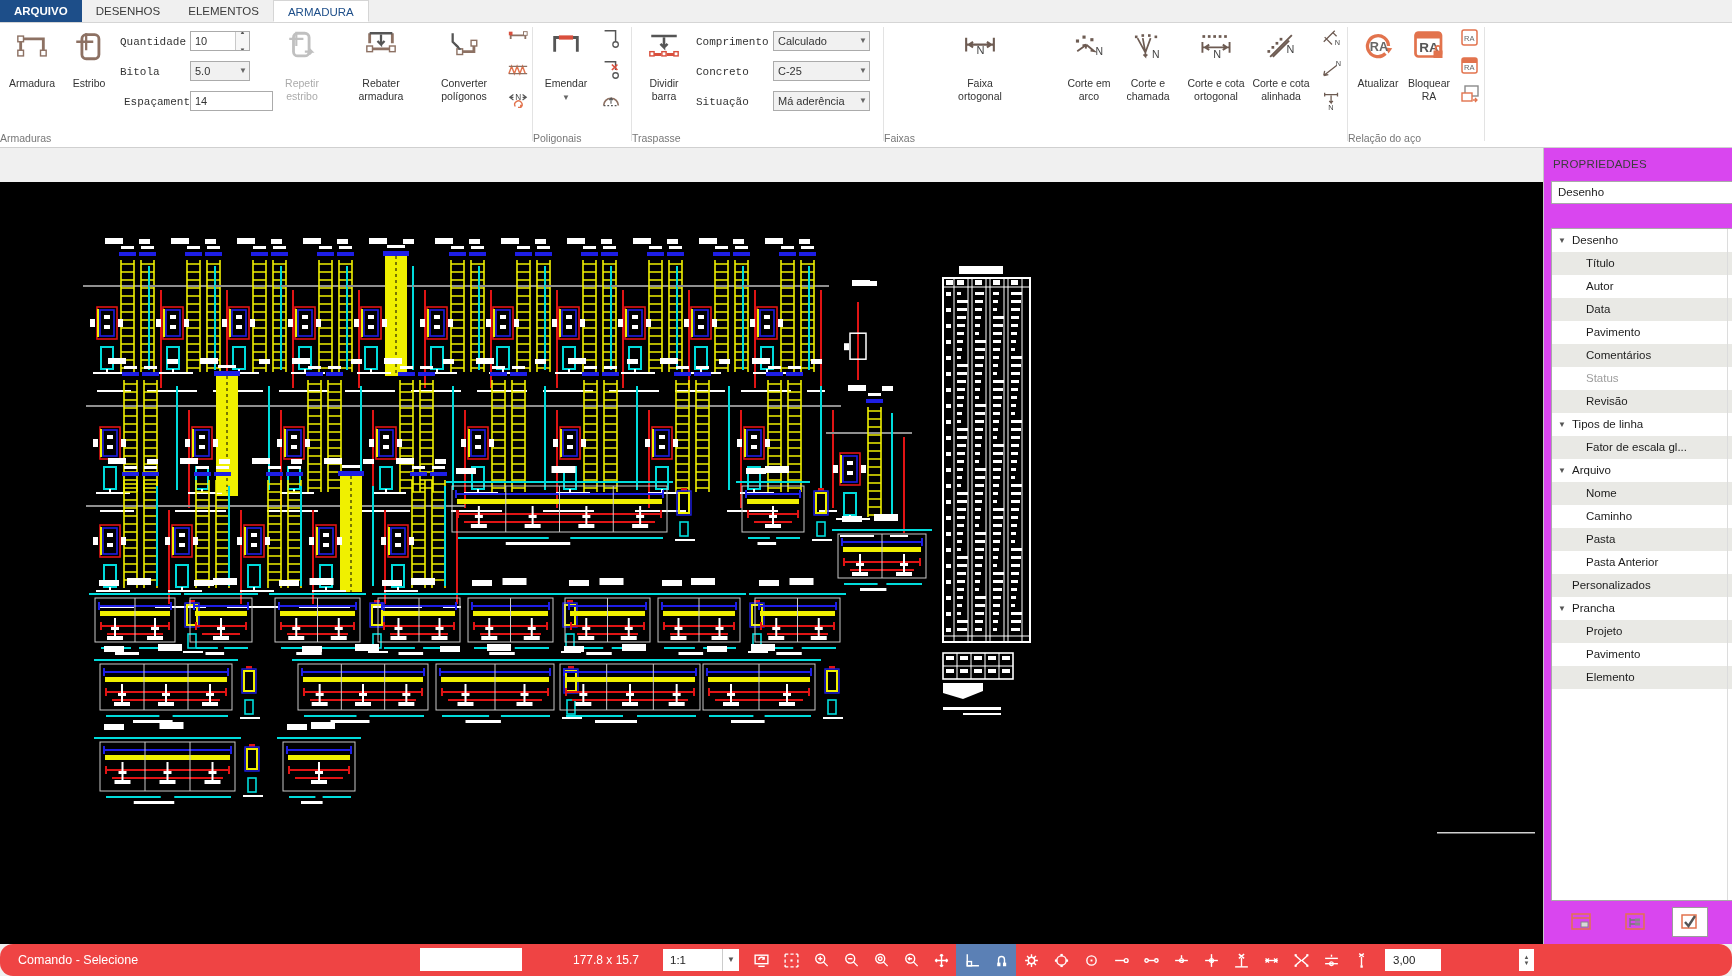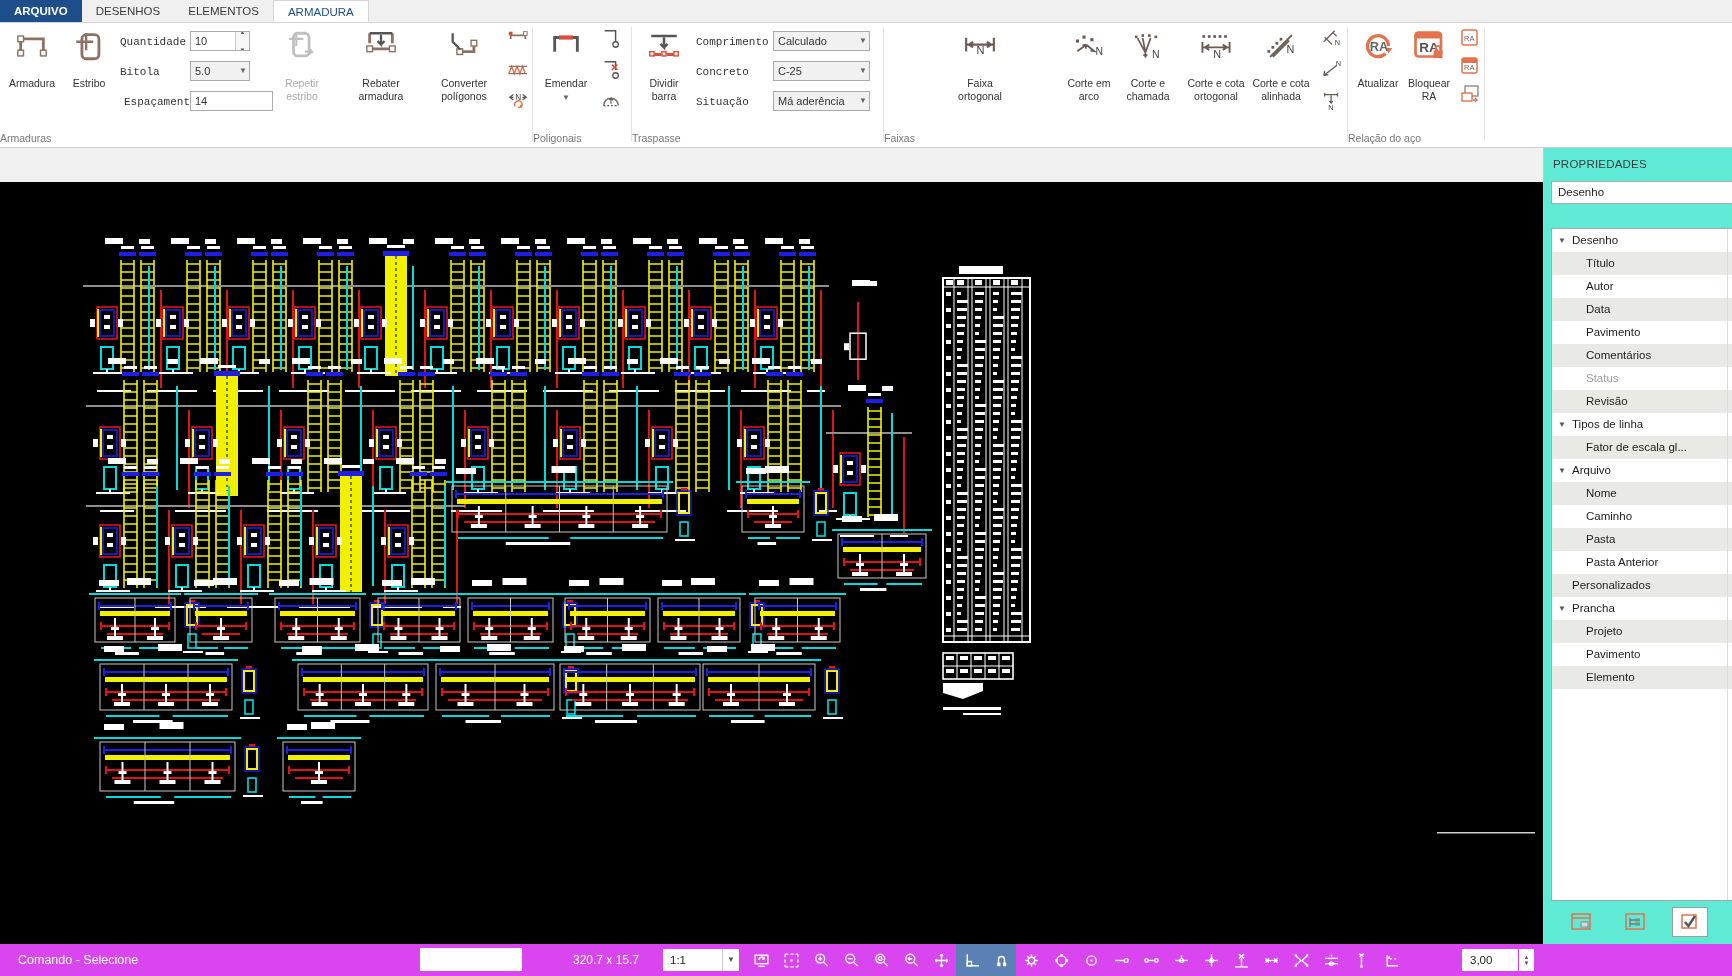--- a/index.html
+++ b/index.html
@@ -38,52 +38,52 @@
             border-top:1px solid #dcdcdc;}
   .doctab{position:absolute;left:2px;top:5px;height:28px;background:#fff;border:1px solid #b8b8b8;
           border-bottom:none;display:flex;align-items:center;padding:0 6px;font-size:12px;color:#222;}
   .docclose{width:16px;height:15px;margin-left:5px;background:#e96a4d;border:1px solid #cf4a33;
             color:#fff;font-size:9px;font-weight:bold;display:flex;align-items:center;justify-content:center;cursor:default;}
 
   
   .canvas{position:absolute;top:182px;left:0;width:1543px;height:762px;background:#000;}
 
   
-  .props{position:absolute;top:148px;left:1543px;width:189px;height:796px;background:#5eead4;
+  .props{position:absolute;top:148px;left:1543px;width:189px;height:796px;background:#d946ef;
          border-left:1px solid #c6c6c6;box-sizing:border-box;}
   .ptitle{position:absolute;top:10px;left:9px;font-size:11.5px;color:#3c3c3c;letter-spacing:.2px;}
   .pcombo{position:absolute;top:33px;left:7px;width:182px;height:23px;background:#fff;border:1px solid #a9a9a9;
           box-sizing:border-box;line-height:21px;padding-left:6px;font-size:11.5px;color:#222;}
   .ptree{position:absolute;top:80px;left:7px;width:186px;height:673px;background:#fff;border:1px solid #a9a9a9;
          box-sizing:border-box;overflow:hidden;}
   .pdivider{position:absolute;top:0;bottom:0;left:175px;width:1px;background:#dcdcdc;}
   .prow{position:relative;height:23px;line-height:23px;font-size:11.5px;color:#1c1c1c;white-space:nowrap;overflow:hidden;}
   .prow.shaded{background:#e9e9e5;}
   .prow.disabled{color:#9d9d9d;}
   .prow .arr{display:inline-block;width:14px;margin-left:6px;color:#555;font-size:8px;vertical-align:1px;}
   .prow.child{padding-left:34px;}
   .prow.group{padding-left:0;}
   .prow.group.noarrow{padding-left:20px;}
   .pbtns{position:absolute;top:758px;left:0;width:189px;height:32px;display:flex;align-items:center;}
   .pbtn{width:34px;height:28px;display:flex;align-items:center;justify-content:center;margin-left:20px;}
   .pbtn.sel{background:#fff;border:1px solid #9c9c9c;}
 
   
-  .statusbar{position:absolute;bottom:0;left:0;width:1732px;height:32px;background:#d946ef;color:#fff;}
+  .statusbar{position:absolute;bottom:0;left:0;width:1732px;height:32px;background:#ef4444;color:#fff;border-radius:13px;}
   .cmdtext{position:absolute;left:18px;top:0;line-height:32px;font-size:12.5px;}
   .sb-input{position:absolute;left:420px;top:4px;width:102px;height:23px;background:#fff;border:none;}
   .sb-coords{position:absolute;left:556px;top:0;width:100px;line-height:32px;font-size:12px;text-align:center;}
   .sb-zoom{position:absolute;left:663px;top:5px;width:76px;height:22px;background:#fff;color:#222;
            font-size:11.5px;line-height:22px;padding-left:7px;box-sizing:border-box;}
   .sb-zoom .za{position:absolute;right:0;top:0;width:16px;height:22px;border-left:1px solid #ccc;
                text-align:center;font-size:8px;color:#555;line-height:22px;}
   .sb-icons{position:absolute;left:746px;top:0;height:32px;display:flex;}
   .sbi{width:30px;height:32px;display:flex;align-items:center;justify-content:center;}
   .sbi.active{background:#5b80b5;}
-  .sb-angle{position:absolute;left:1462px;top:5px;width:56px;height:22px;background:#fff;color:#222;
+  .sb-angle{position:absolute;left:1385px;top:5px;width:56px;height:22px;background:#fff;color:#222;
             font-size:11.5px;line-height:22px;padding-left:8px;box-sizing:border-box;}
   .sb-aspin{position:absolute;left:1519px;top:5px;width:15px;height:22px;background:#fff;
             display:flex;flex-direction:column;align-items:center;justify-content:center;font-size:6px;color:#555;}
   svg{display:block;}
 </style>
 </head>
 <body>
 
 <div class="app">
 
@@ -1710,21 +1710,21 @@
             <rect x="3" y="3" width="14" height="13" fill="none" stroke="#e2734d" stroke-width="1.5"></rect>
             <path d="M6 10l3.5 4L16 4" fill="none" stroke="#555" stroke-width="2.4"></path>
           </svg>
       </div>
     </div>
   </div>
 
   <div class="statusbar">
     <div class="cmdtext">Comando - Selecione</div>
     <div class="sb-input"></div>
-    <div class="sb-coords">320.7 x 15.7</div>
+    <div class="sb-coords">177.8 x 15.7</div>
     <div class="sb-zoom">
       <span>1:1</span>
       <span class="za">▼</span>
     </div>
     <div class="sb-icons" id="sbicons">
         <div class="sbi">
           <svg width="17" height="17" viewBox="0 0 16 16">
             <rect x="2" y="3" width="12" height="8" fill="none" stroke="#fff" stroke-width="1.3"></rect>
             <path d="M5.5 7.5a2.6 2.6 0 0 1 5-1" fill="none" stroke="#fff" stroke-width="1.3"></path>
             <path d="M10.5 4.5v2.2h-2.2" fill="none" stroke="#fff" stroke-width="1.3"></path>

